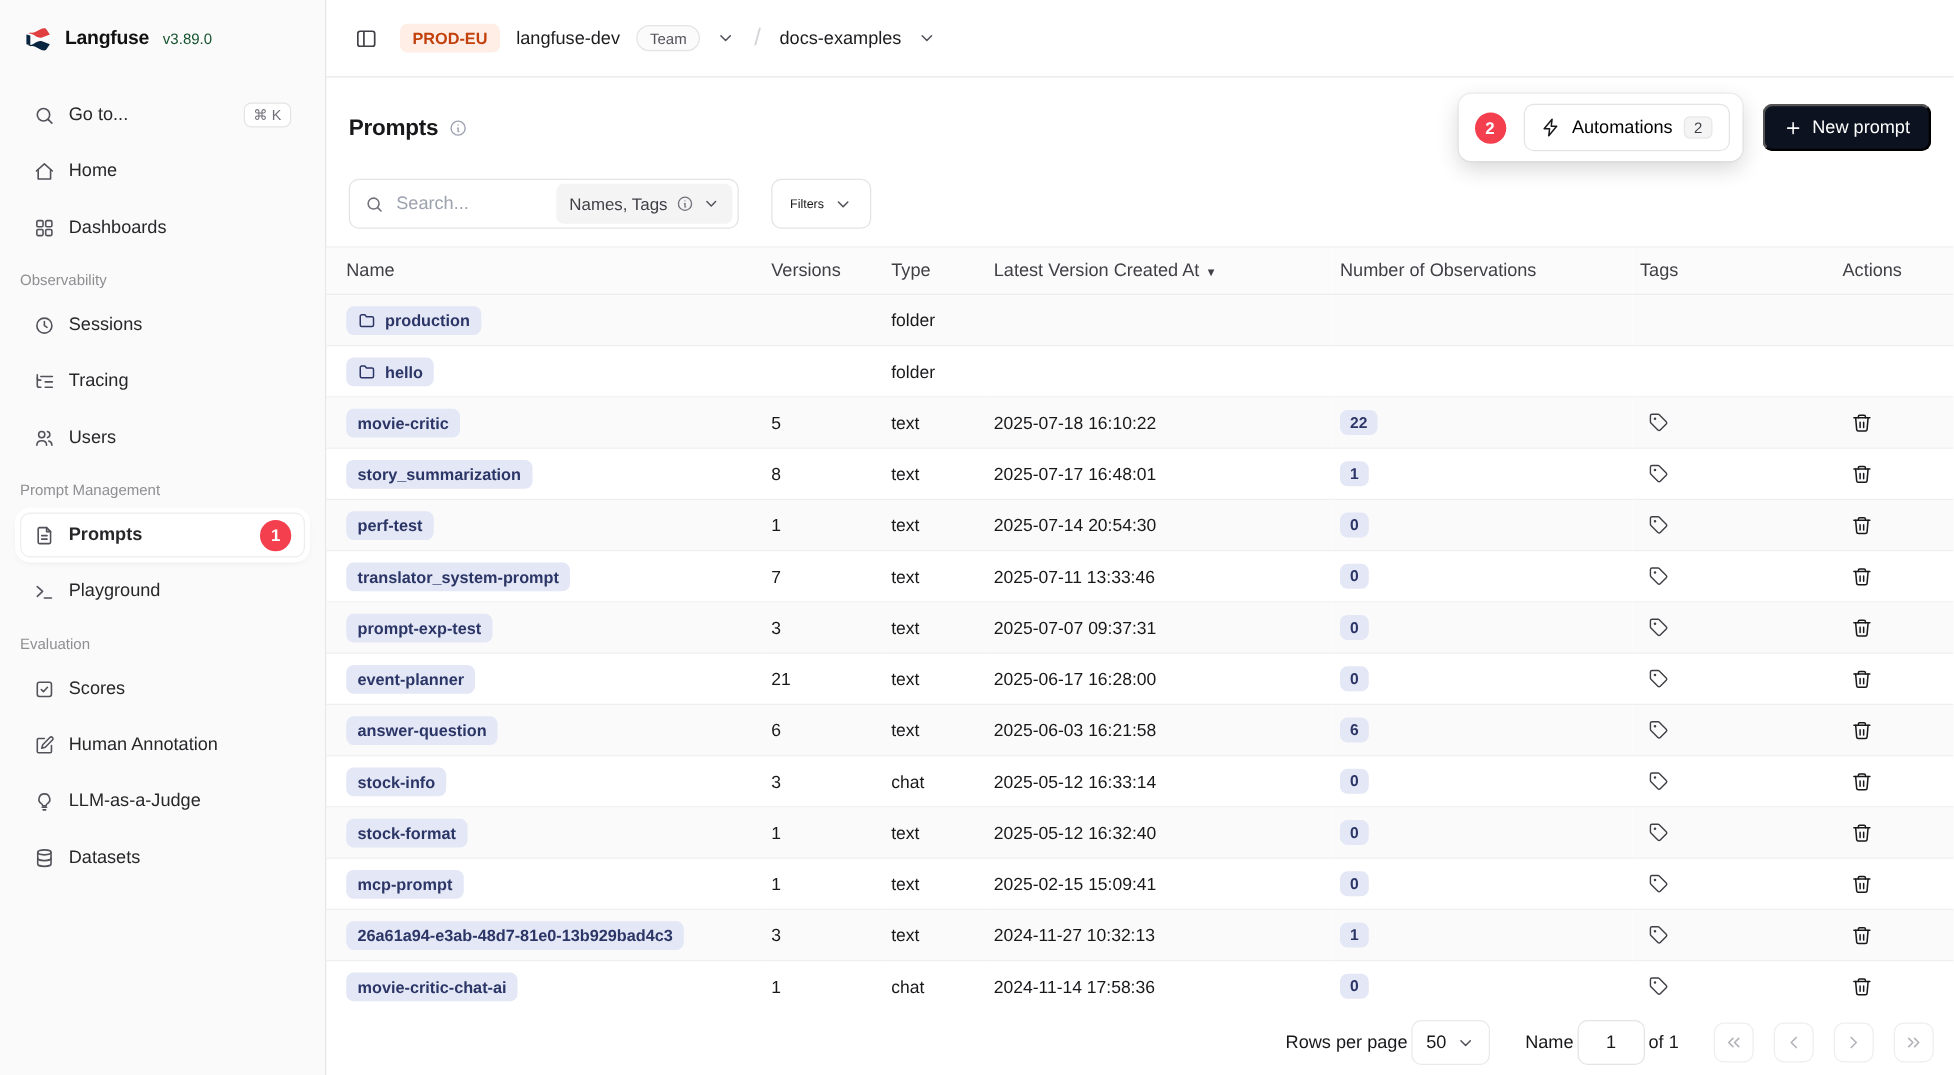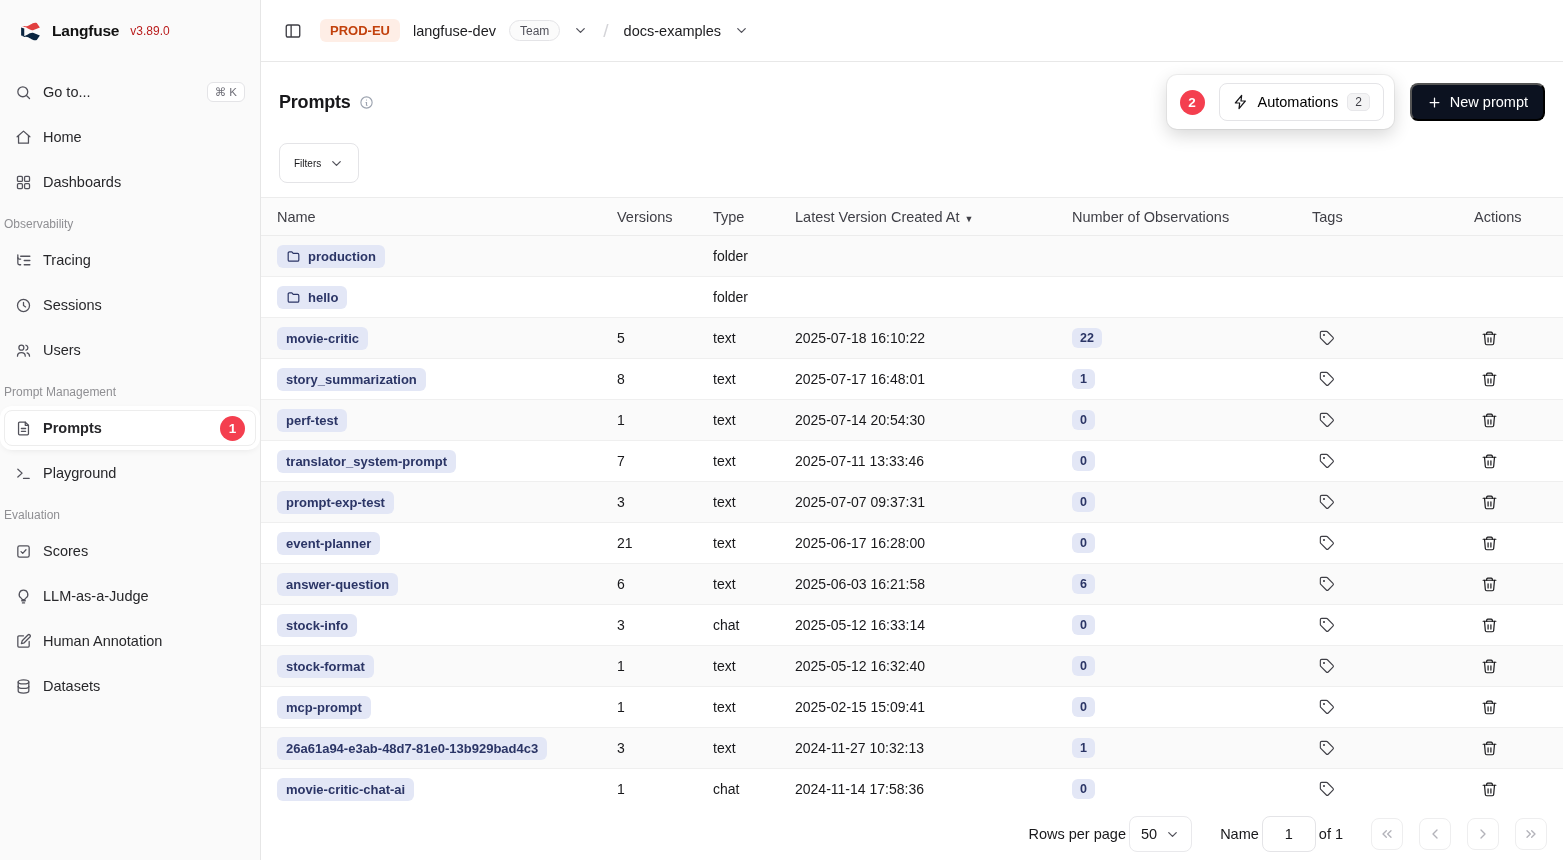--- a/index.html
+++ b/index.html
@@ -11,23 +11,23 @@
   }
   svg { display:block; }
   .app { display:flex; height:100%; }
 
   
   .sidebar { width:261px; min-width:261px; background:#fafafa; border-right:1px solid #e6e6e6; display:flex; flex-direction:column; }
   .sidebar-header { height:62px; min-height:62px; display:flex; align-items:center; gap:9px; padding:0 18px; }
   .logo-mark { width:25px; height:25px; }
   .logo-mark svg { width:100%; height:100%; }
   .app-name { font-weight:700; font-size:15.5px; letter-spacing:-.2px; color:#111; }
-  .app-version { font-size:12px; color:#b91c1c; margin-left:2px; }
-
-  .nav { padding:12px 4px 0; flex:1; overflow:hidden; }
+  .app-version { font-size:12px; color:#14532d; margin-left:2px; }
+
+  .nav { padding:12px 16px 0; flex:1; overflow:hidden; }
   .nav-item { height:36px; margin-bottom:9px; display:flex; align-items:center; gap:11px; padding:0 10px; border-radius:8px; border:1px solid transparent; color:#27272a; font-size:14.5px; cursor:pointer; }
   .nav-item .nicon { width:17px; height:17px; color:#52525b; flex:0 0 auto; }
   .nav-item .nicon svg { width:100%; height:100%; }
   .nav-item.active { background:#fff; border-color:#ededed; box-shadow:0 0 0 4px #fff, 0 2px 8px rgba(0,0,0,.14); font-weight:600; position:relative; z-index:2; }
   .kbd { margin-left:auto; border:1px solid #e4e4e7; background:#fff; border-radius:6px; padding:2px 7px; font-size:11.5px; color:#71717a; }
   .section-label { font-size:12px; color:#8f8f93; margin:17px 0 11px; }
   .step-badge { width:25px; height:25px; border-radius:50%; background:#f43f4f; color:#fff; font-weight:700; font-size:13.5px; display:flex; align-items:center; justify-content:center; }
   .nav-item .step-badge { margin-left:auto; box-shadow:0 0 0 3px #fff; }
 
   .sidebar-user { border-top:1px solid #e6e6e6; height:62px; min-height:62px; display:flex; align-items:center; gap:10px; padding:0 14px; cursor:pointer; }
@@ -148,36 +148,36 @@
               <rect x="3.5" y="13.5" width="7" height="7" rx="1.5"></rect>
               <rect x="13.5" y="13.5" width="7" height="7" rx="1.5"></rect>
             </svg>
           </span>
         <span>Dashboards</span>
       </div>
 
       <div class="section-label">Observability</div>
       <div class="nav-item">
         <span class="nicon">
+            <svg viewBox="0 0 24 24" fill="none" stroke="currentColor" stroke-width="1.8" stroke-linecap="round">
+              <circle cx="12" cy="12" r="8.5"></circle>
+              <path d="M12 7.5V12l3 2"></path>
+            </svg>
+          </span>
+        <span>Sessions</span>
+      </div>
+      <div class="nav-item">
+        <span class="nicon">
             <svg viewBox="0 0 24 24" fill="none" stroke="currentColor" stroke-width="1.8" stroke-linecap="round" stroke-linejoin="round">
               <path d="M21 6H8M21 12h-8M21 18h-8"></path>
               <path d="M4 4v4c0 1.1.9 2 2 2h2"></path>
               <path d="M4 8v8c0 1.1.9 2 2 2h2"></path>
             </svg>
           </span>
         <span>Tracing</span>
-      </div>
-      <div class="nav-item">
-        <span class="nicon">
-            <svg viewBox="0 0 24 24" fill="none" stroke="currentColor" stroke-width="1.8" stroke-linecap="round">
-              <circle cx="12" cy="12" r="8.5"></circle>
-              <path d="M12 7.5V12l3 2"></path>
-            </svg>
-          </span>
-        <span>Sessions</span>
       </div>
       <div class="nav-item">
         <span class="nicon">
             <svg viewBox="0 0 24 24" fill="none" stroke="currentColor" stroke-width="1.8" stroke-linecap="round">
               <circle cx="9" cy="8" r="3.5"></circle>
               <path d="M3.5 20c0-3.2 2.5-5 5.5-5s5.5 1.8 5.5 5"></path>
               <path d="M15.5 4.6a3.5 3.5 0 0 1 0 6.8"></path>
               <path d="M17 15.3c2.2.6 3.5 2.3 3.5 4.7"></path>
             </svg>
           </span>
@@ -212,35 +212,35 @@
             <svg viewBox="0 0 24 24" fill="none" stroke="currentColor" stroke-width="1.8" stroke-linecap="round" stroke-linejoin="round">
               <rect x="4" y="4" width="16" height="16" rx="2.5"></rect>
               <path d="m8.5 12.2 2.4 2.4 4.6-5"></path>
             </svg>
           </span>
         <span>Scores</span>
       </div>
       <div class="nav-item">
         <span class="nicon">
             <svg viewBox="0 0 24 24" fill="none" stroke="currentColor" stroke-width="1.8" stroke-linecap="round" stroke-linejoin="round">
+              <path d="M12 4H5.5A1.5 1.5 0 0 0 4 5.5v13A1.5 1.5 0 0 0 5.5 20h13a1.5 1.5 0 0 0 1.5-1.5V12"></path>
+              <path d="M18.2 2.8a2 2 0 0 1 2.9 2.9L13 13.8 9 15l1.2-4z"></path>
+            </svg>
+          </span>
+        <span>Human Annotation</span>
+      </div>
+      <div class="nav-item">
+        <span class="nicon">
+            <svg viewBox="0 0 24 24" fill="none" stroke="currentColor" stroke-width="1.8" stroke-linecap="round" stroke-linejoin="round">
               <path d="M9.5 18h5"></path>
               <path d="M10.5 21h3"></path>
               <path d="M12 3a6 6 0 0 1 3.4 11c-.8.5-1.4 1.3-1.4 2.2v.3h-4v-.3c0-.9-.6-1.7-1.4-2.2A6 6 0 0 1 12 3z"></path>
             </svg>
           </span>
         <span>LLM-as-a-Judge</span>
-      </div>
-      <div class="nav-item">
-        <span class="nicon">
-            <svg viewBox="0 0 24 24" fill="none" stroke="currentColor" stroke-width="1.8" stroke-linecap="round" stroke-linejoin="round">
-              <path d="M12 4H5.5A1.5 1.5 0 0 0 4 5.5v13A1.5 1.5 0 0 0 5.5 20h13a1.5 1.5 0 0 0 1.5-1.5V12"></path>
-              <path d="M18.2 2.8a2 2 0 0 1 2.9 2.9L13 13.8 9 15l1.2-4z"></path>
-            </svg>
-          </span>
-        <span>Human Annotation</span>
       </div>
       <div class="nav-item">
         <span class="nicon">
             <svg viewBox="0 0 24 24" fill="none" stroke="currentColor" stroke-width="1.8" stroke-linecap="round">
               <ellipse cx="12" cy="5.5" rx="7.5" ry="2.8"></ellipse>
               <path d="M4.5 5.5v13c0 1.5 3.4 2.8 7.5 2.8s7.5-1.3 7.5-2.8v-13"></path>
               <path d="M4.5 12c0 1.5 3.4 2.8 7.5 2.8s7.5-1.3 7.5-2.8"></path>
             </svg>
           </span>
         <span>Datasets</span>
@@ -302,20 +302,44 @@
               <svg viewBox="0 0 24 24" fill="none" stroke="currentColor" stroke-width="2" stroke-linecap="round">
                 <path d="M12 5v14M5 12h14"></path>
               </svg>
             </span>
           <span>New prompt</span>
         </button>
       </div>
     </div>
 
     <div class="toolbar">
+      <div class="search-box">
+        <span class="sicon">
+            <svg viewBox="0 0 24 24" fill="none" stroke="currentColor" stroke-width="2" stroke-linecap="round">
+              <circle cx="11" cy="11" r="7"></circle>
+              <path d="m20.5 20.5-4-4"></path>
+            </svg>
+          </span>
+        <input type="text" placeholder="Search..." style="">
+        <span class="scope-seg">
+          <span>Names, Tags</span>
+          <span class="info-icon">
+              <svg viewBox="0 0 24 24" fill="none" stroke="currentColor" stroke-width="1.8" stroke-linecap="round">
+                <circle cx="12" cy="12" r="9"></circle>
+                <path d="M12 8h.01"></path>
+                <path d="M11.2 12H12v4.3h.9"></path>
+              </svg>
+            </span>
+          <span class="chev">
+              <svg viewBox="0 0 24 24" fill="none" stroke="currentColor" stroke-width="2" stroke-linecap="round" stroke-linejoin="round">
+                <path d="m6 9 6 6 6-6"></path>
+              </svg>
+            </span>
+        </span>
+      </div>
       <button class="filters-btn">
         <span>Filters</span>
         <span class="chev">
             <svg viewBox="0 0 24 24" fill="none" stroke="currentColor" stroke-width="2" stroke-linecap="round" stroke-linejoin="round">
               <path d="m6 9 6 6 6-6"></path>
             </svg>
           </span>
       </button>
     </div>
 

